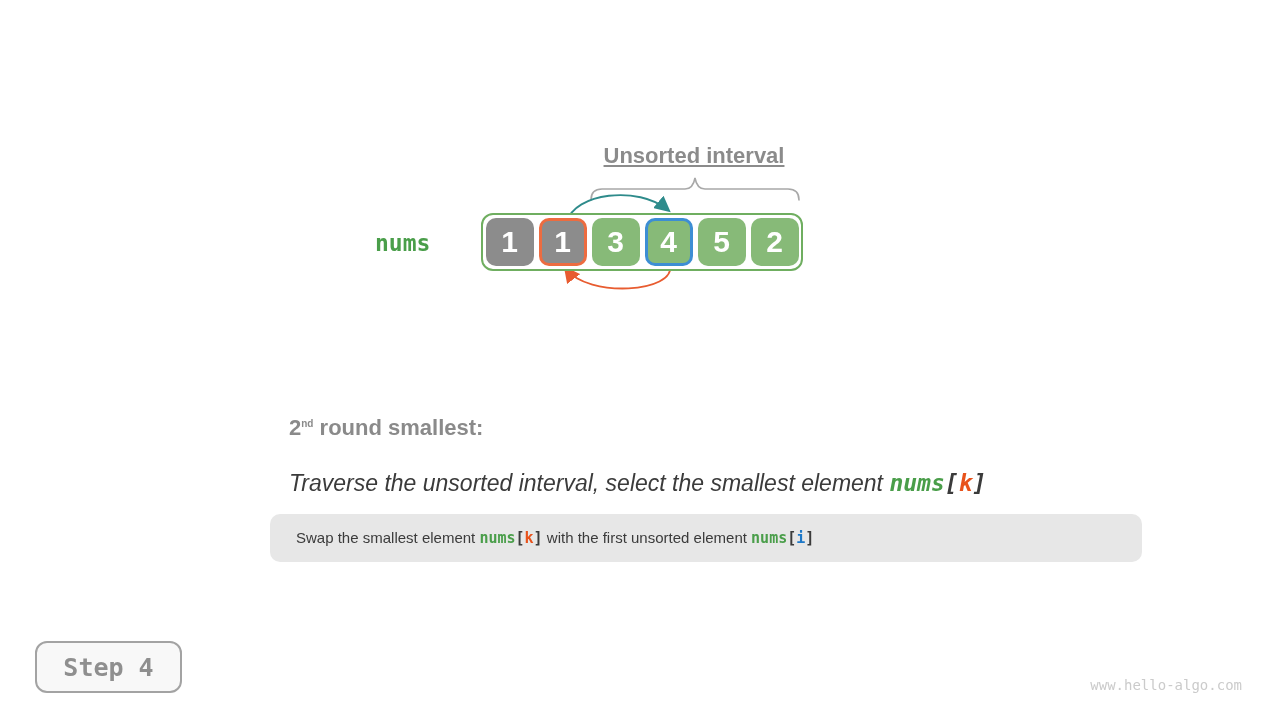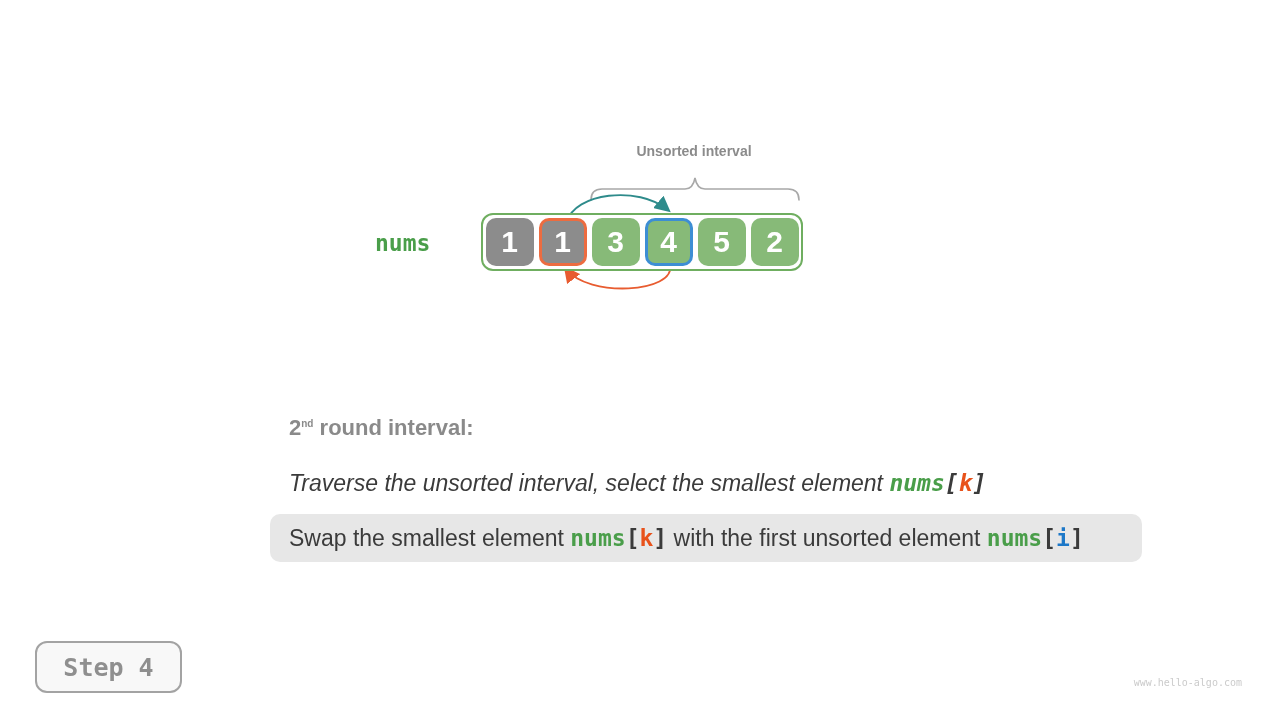--- a/index.html
+++ b/index.html
@@ -6,21 +6,21 @@
   body{
     width:1280px;height:720px;position:relative;overflow:hidden;
     background:#ffffff;
     font-family:"Liberation Sans", sans-serif;
   }
   .abs{position:absolute;}
 
   
   #interval-label{
     left:694px;top:143px;transform:translateX(-50%);
-    font-weight:bold;font-size:14px;color:#8b8b8b;white-space:nowrap;
+    font-weight:bold;font-size:22px;color:#8b8b8b;white-space:nowrap;text-decoration:underline;
   }
   #decor-svg{left:480px;top:165px;width:340px;height:140px;pointer-events:none;}
   #nums-label{
     left:375px;top:230px;
     font-family:"DejaVu Sans Mono","Liberation Mono",monospace;
     font-weight:bold;font-size:23px;color:#4a9e4a;
   }
   #array{
     left:481px;top:213px;width:322px;height:58px;box-sizing:border-box;
     background:#ffffff;border:2px solid #6fae60;border-radius:12px;
@@ -42,21 +42,21 @@
   }
   #round-heading sup{font-size:10px;}
   #sentence-1{
     left:289px;top:470px;font-size:23px;color:#3b3b3b;white-space:nowrap;font-style:italic;
   }
   #highlight-row{
     left:270px;top:514px;width:872px;height:48px;
     background:#e7e7e7;border-radius:10px;
   }
   #sentence-2{
-    margin-left:19px;line-height:48px;font-size:23px;color:#3b3b3b;white-space:nowrap;
+    margin-left:26px;line-height:48px;font-size:15px;color:#3b3b3b;white-space:nowrap;
   }
   .code{
     font-family:"DejaVu Sans Mono","Liberation Mono",monospace;
     font-weight:bold;
   }
   .code.green{color:#4a9e4a;}
   .code.orange{color:#e8521b;}
   .code.blue{color:#1d78c8;}
   .code.dark{color:#3b3b3b;}
 
@@ -64,21 +64,21 @@
   #step-badge{
     left:35px;top:641px;width:147px;height:52px;box-sizing:border-box;
     background:#f8f8f8;border:2px solid #a3a3a3;border-radius:12px;
     display:flex;align-items:center;justify-content:center;
     font-family:"DejaVu Sans Mono","Liberation Mono",monospace;
     font-weight:bold;font-size:25px;color:#8f8f8f;
   }
   #watermark{
     right:38px;top:677px;
     font-family:"DejaVu Sans Mono","Liberation Mono",monospace;
-    font-size:10px;color:#cbcbcb;
+    font-size:14px;color:#cbcbcb;
   }
 </style>
 </head>
 <body>
 
 <div class="abs" id="interval-label">Unsorted interval</div>
 
 <svg class="abs" id="decor-svg" viewBox="0 0 340 140">
   <defs>
     <marker id="ah-teal" markerWidth="9" markerHeight="9" refX="7" refY="4.5" orient="auto">
@@ -97,21 +97,21 @@
 
 <div class="abs" id="array">
   <div class="cell gray">1</div>
   <div class="cell gray border-orange">1</div>
   <div class="cell green">3</div>
   <div class="cell green border-blue">4</div>
   <div class="cell green">5</div>
   <div class="cell green">2</div>
 </div>
 
-<div class="abs" id="round-heading"><span>2</span><sup>nd</sup><span> round interval:</span></div>
+<div class="abs" id="round-heading"><span>2</span><sup>nd</sup><span> round smallest:</span></div>
 
 <div class="abs" id="sentence-1"><span>Traverse the unsorted interval, select the smallest element </span><span class="code green">nums</span><span class="code dark">[</span><span class="code orange">k</span><span class="code dark">]</span></div>
 
 <div class="abs" id="highlight-row">
   <div id="sentence-2"><span>Swap the smallest element </span><span class="code green">nums</span><span class="code dark">[</span><span class="code orange">k</span><span class="code dark">]</span><span> with the first unsorted element </span><span class="code green">nums</span><span class="code dark">[</span><span class="code blue">i</span><span class="code dark">]</span></div>
 </div>
 
 <div class="abs" id="step-badge">Step 4</div>
 <div class="abs" id="watermark">www.hello-algo.com</div>
 

